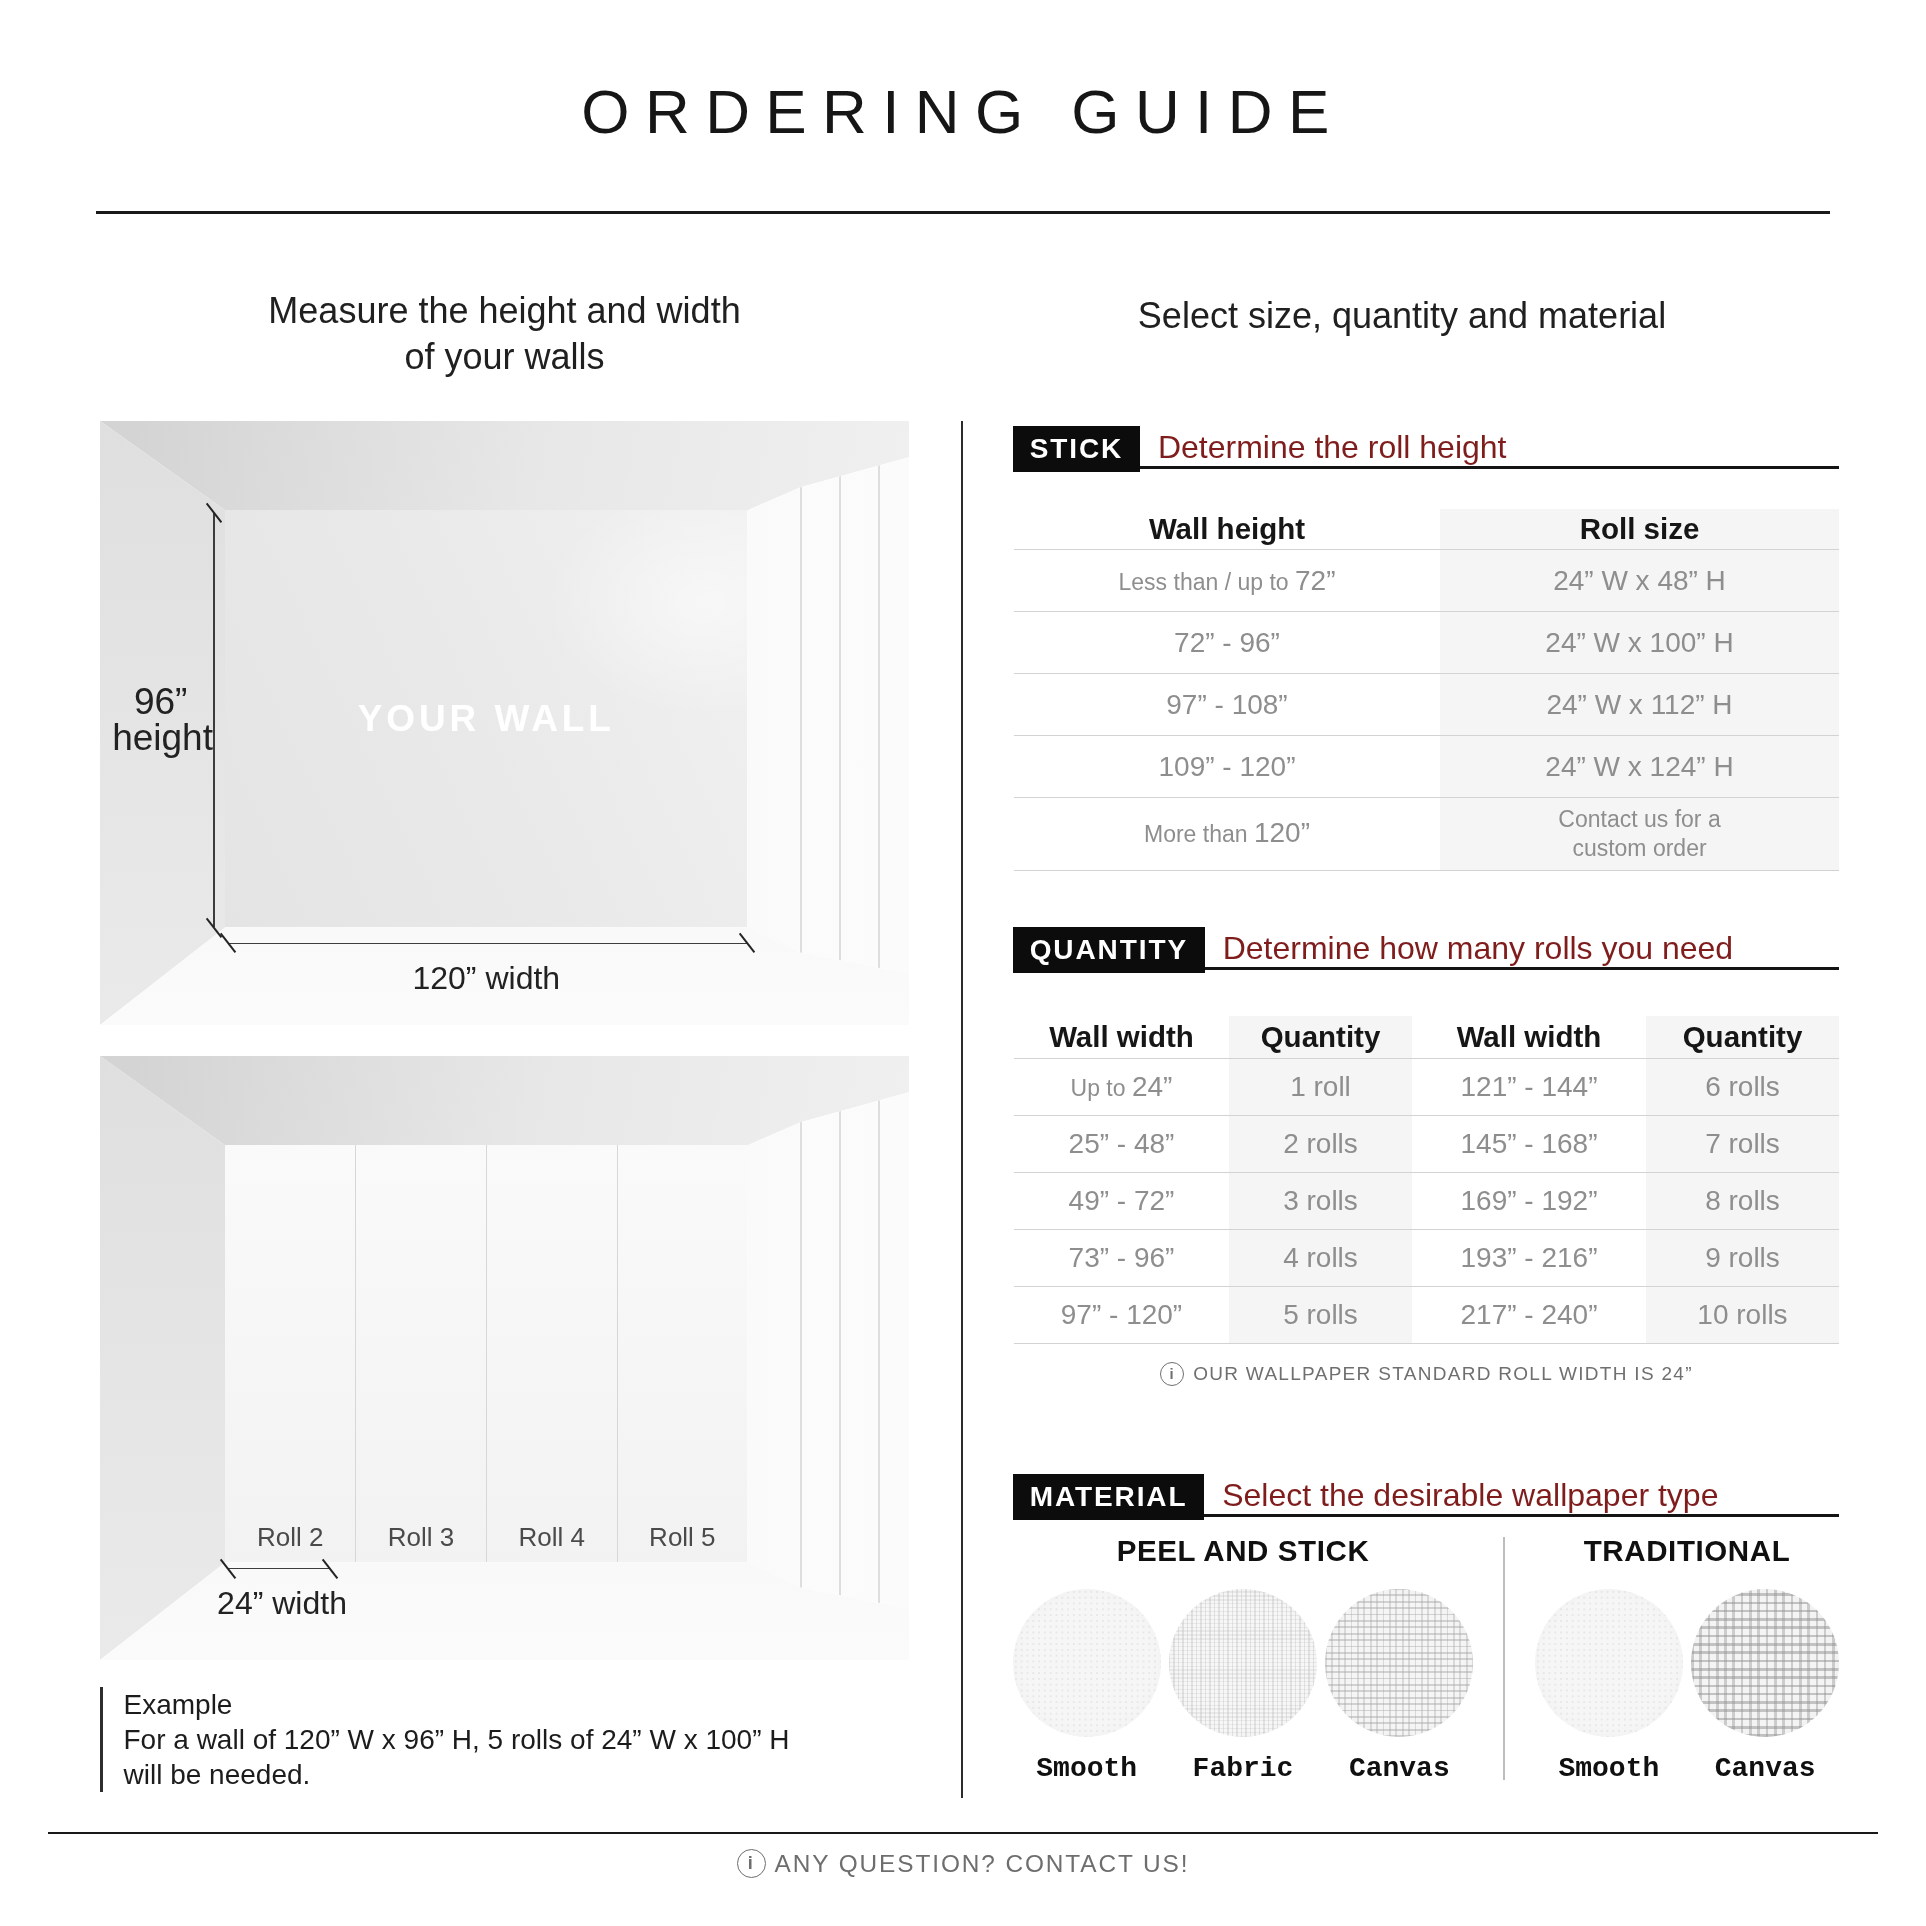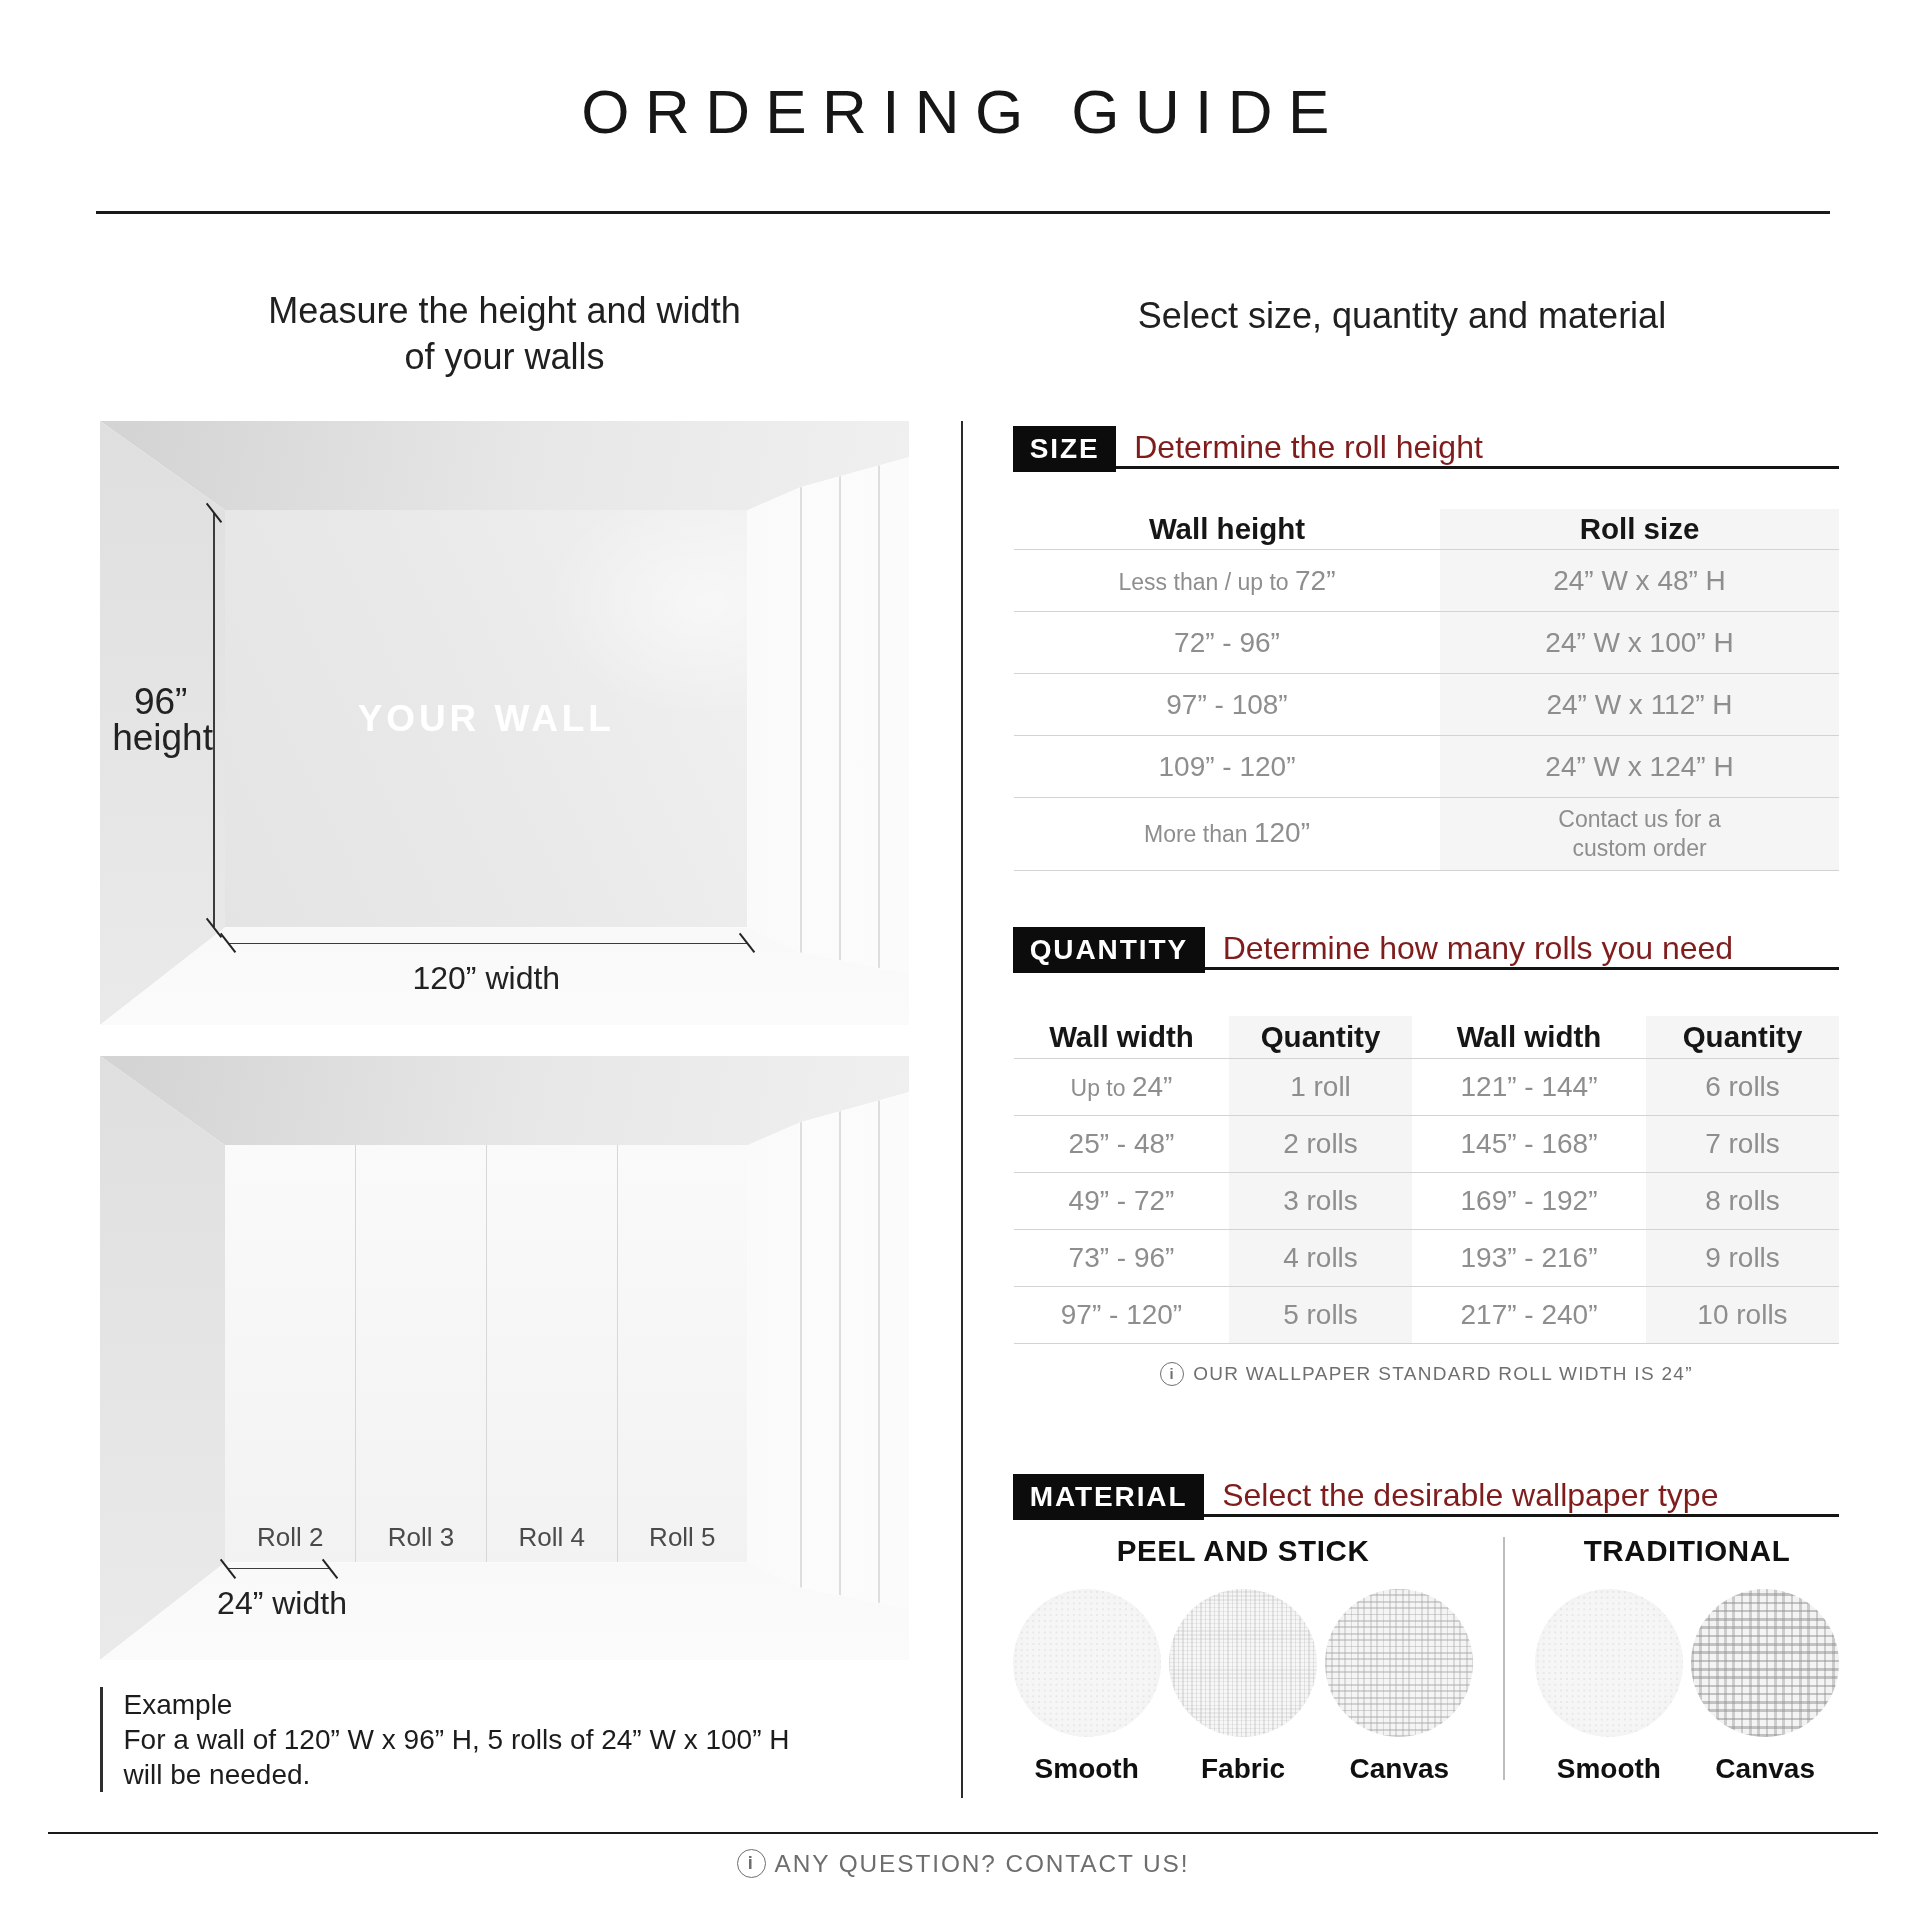--- a/index.html
+++ b/index.html
@@ -99,21 +99,21 @@
   .info-icon{display:inline-flex;align-items:center;justify-content:center;border:1.9px solid currentColor;
              border-radius:50%;font-weight:600;margin-right:9px;flex:none;}
   .qty-note .info-icon{width:22px;height:22px;font-size:14.8px;}
 
   
   .mat-body{position:absolute;top:1534px;left:1013px;width:826px;display:flex;}
   .mat-group{display:flex;flex-direction:column;align-items:center;}
   .mat-group.g1{width:460px;}
   .mat-group.g2{width:304px;}
   .mat-group-name{font-size:29.5px;font-weight:700;letter-spacing:0.6px;color:#101010;}
-  .swatch-row{display:flex;gap:8.3px;margin-top:20.5px;}
+  .swatch-row{display:flex;gap:8.3px;margin-top:20.5px;font-family:Liberation Mono, monospace;}
   .swatch-item{display:flex;flex-direction:column;align-items:center;}
   .swatch{width:148px;height:148px;border-radius:50%;box-shadow:inset 0 0 19px rgba(0,0,0,0.02);}
   .swatch-label{margin-top:16.7px;font-size:28px;font-weight:700;color:#101010;}
   .mat-divider{width:1.3px;height:243px;background:#bdbdbd;margin:2.6px 0 0 0;flex:none;}
   .mat-spacer{flex:1;}
   .tex-smooth{background-color:#f6f6f6;
       background-image:radial-gradient(rgba(195,195,195,.28) 1px,transparent 1px);background-size:5.8px 5.8px;}
   .tex-fabric{background-color:#f7f7f7;
       background-image:repeating-linear-gradient(90deg,rgba(185,185,185,.35) 0 1.3px,transparent 1.3px 4.5px),
                        repeating-linear-gradient(0deg,rgba(200,200,200,.3) 0 1.3px,transparent 1.3px 3.9px);}
@@ -198,21 +198,21 @@
     <div>Example</div>
     <div>For a wall of 120” W x 96” H, 5 rolls of 24” W x 100” H</div>
     <div>will be needed.</div>
   </div>
 
   <div class="col-divider"></div>
 
   <div class="right-heading">Select size, quantity and material</div>
 
   <div class="sec-header hdr-size">
-    <div class="badge">SIZE</div>
+    <div class="badge">STICK</div>
     <div class="sec-title">Determine the roll height</div>
   </div>
   <div class="tbl size-table">
     <div class="cell hcell">Wall height</div>
     <div class="cell hcell g">Roll size</div>
 
     <div class="cell r bt"><span class="pre">Less than / up to </span><span>72”</span></div>
     <div class="cell r bt g">24” W x 48” H</div>
 
     <div class="cell r bt"><span class="pre"></span><span>72” - 96”</span></div>

